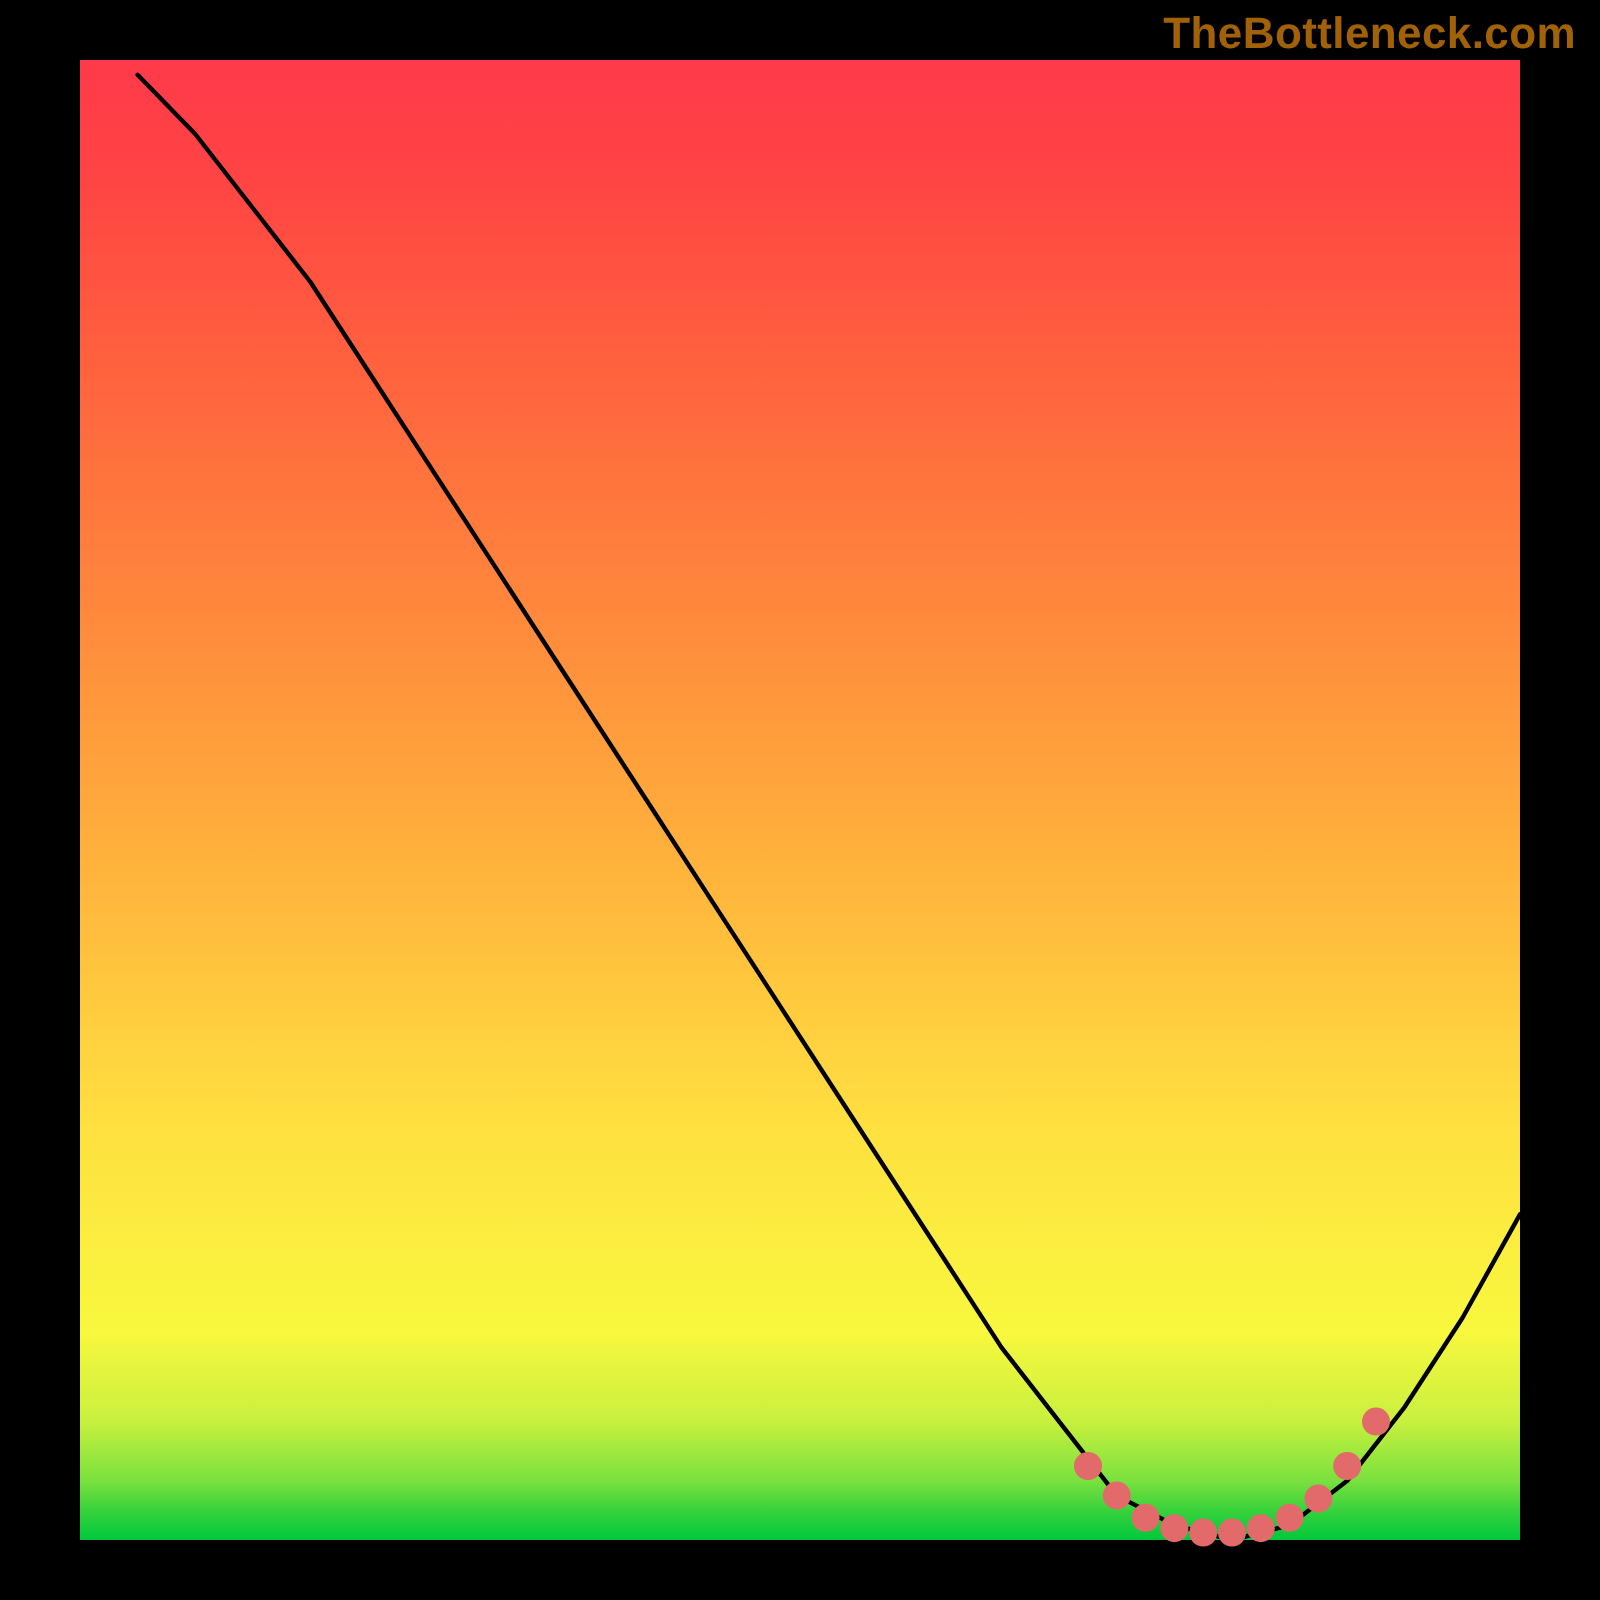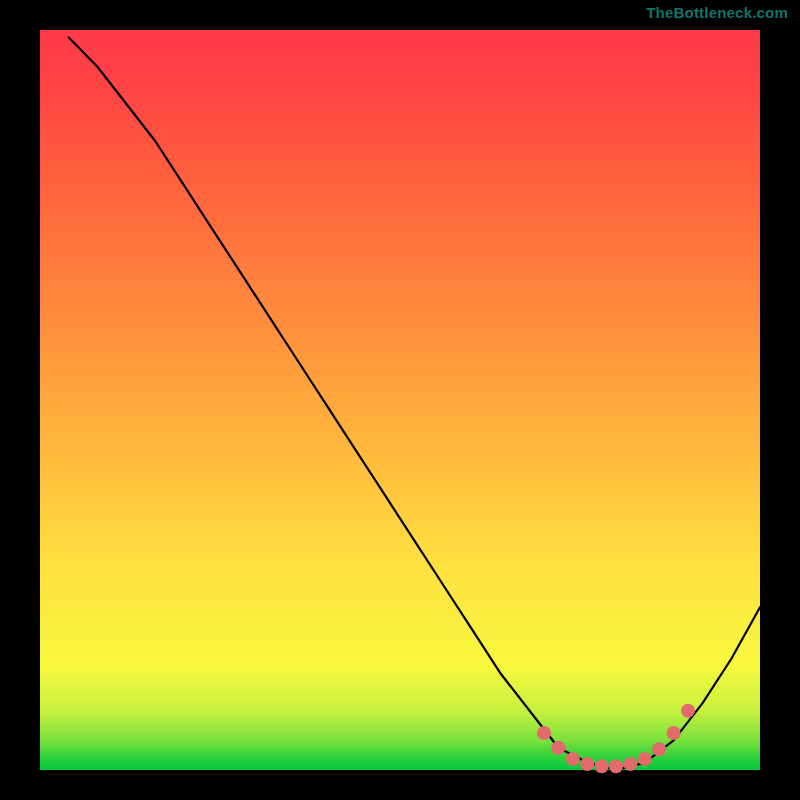--- a/index.html
+++ b/index.html
@@ -14,23 +14,23 @@
     position: absolute;
     top: 0;
     left: 0;
     width: 800px;
     height: 800px;
   }
   .watermark {
     position: absolute;
     top: 4px;
     right: 12px;
-    color: #0f766e;
+    color: #a16207;
     font-family: Arial, Helvetica, sans-serif;
-    font-size: 15px;
+    font-size: 22px;
     font-weight: bold;
     letter-spacing: 0.2px;
     pointer-events: none;
   }
 </style>
 </head>
 <body>
 
 <div class="chart-container">
   <svg id="chart-svg" width="800" height="800" viewBox="0 0 800 800">

